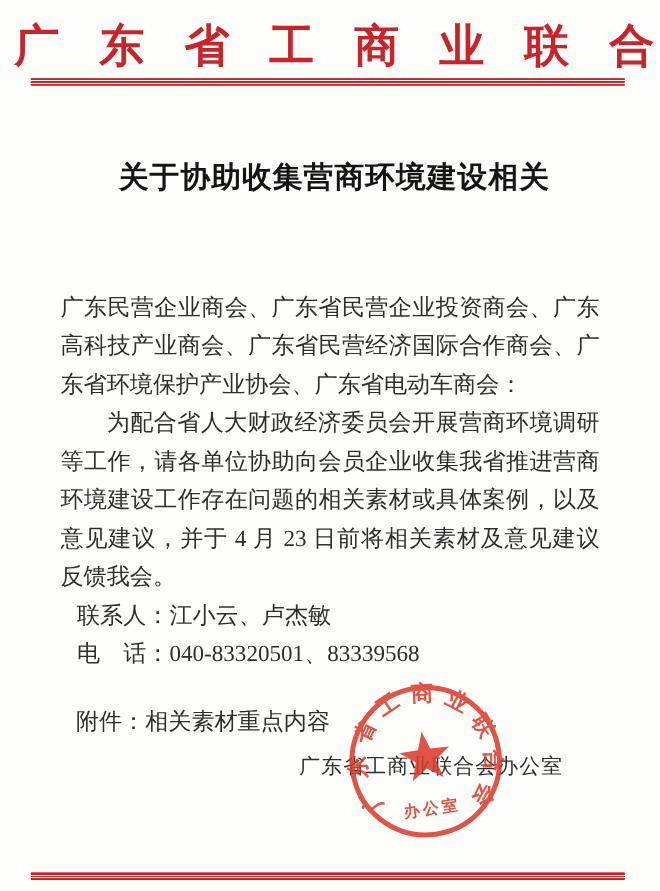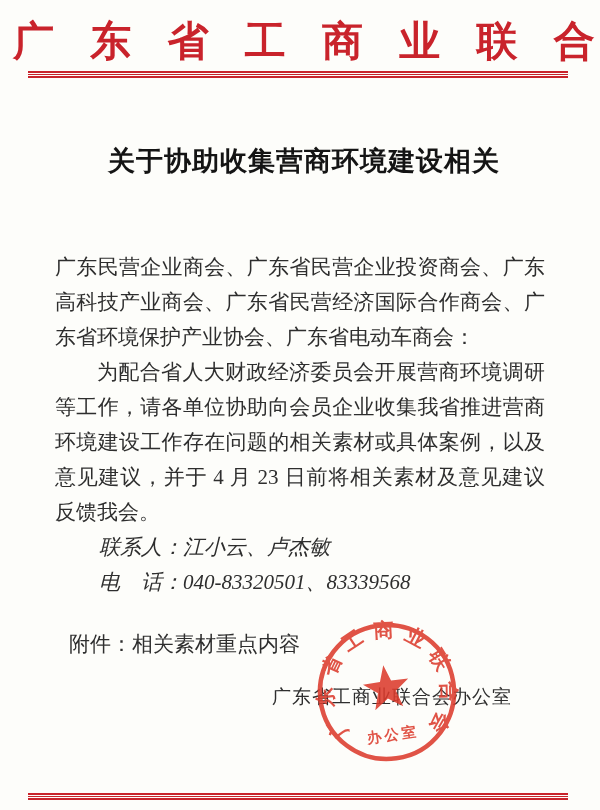--- a/index.html
+++ b/index.html
@@ -23,26 +23,26 @@
       #c9232b 5.3px,#c9232b 7px);
   }
   .rule-top{top:71px;}
   .rule-bottom{top:793px;}
   .doc-title{
     position:absolute;top:141px;left:4px;width:100%;text-align:center;
     font-weight:bold;font-size:27px;line-height:41px;color:#141414;
     letter-spacing:1px;
   }
   .content{
-    position:absolute;top:250px;left:55px;width:490px;
+    position:absolute;top:262px;left:55px;width:490px;
     font-size:21px;line-height:35px;text-align:justify;
   }
   .recipients{margin:0;}
   .para{margin:0;text-indent:2em;}
-  .contact-row{margin-left:44px;font-style:italic;}
+  .contact-row{margin-left:15px;}
   .attachment{margin-left:14px;margin-top:27px;}
   .sign-block{
     position:absolute;top:684px;right:88px;text-align:left;
     font-size:19px;color:#2e2e2e;z-index:1;
   }
   .sign-line{letter-spacing:1px;}
   .date-line{margin-top:12px;letter-spacing:1px;}
   .seal{
     position:absolute;left:312px;top:617px;width:150px;height:150px;
     transform:rotate(-8deg);opacity:0.87;z-index:2;pointer-events:none;

